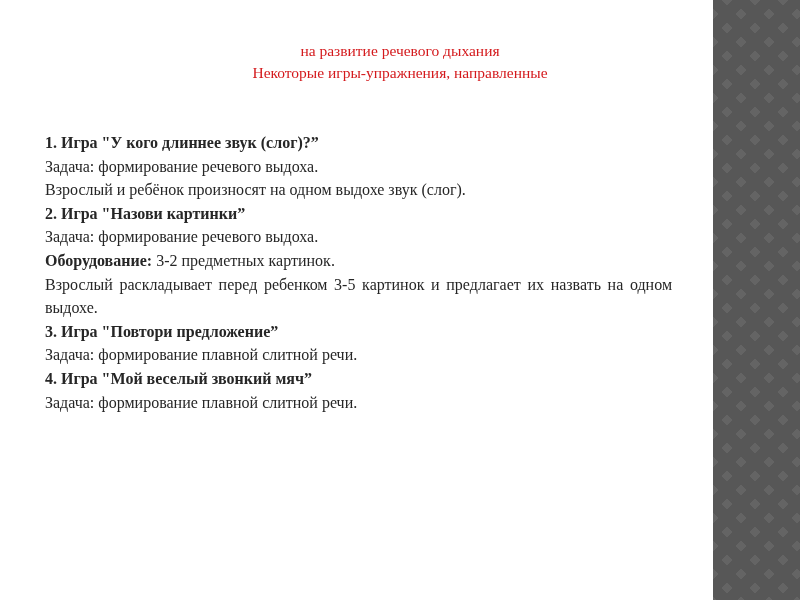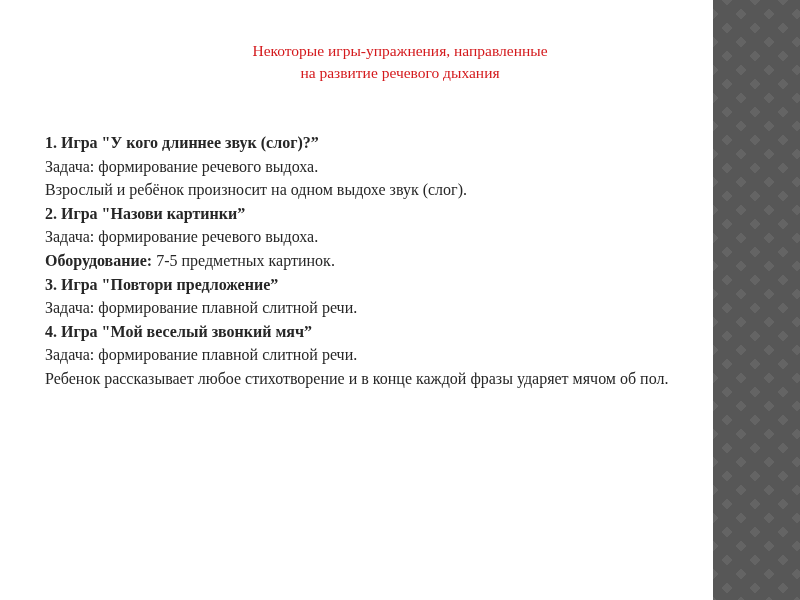--- a/index.html
+++ b/index.html
@@ -42,42 +42,42 @@
   .bold { font-weight: bold; font-family: Liberation Serif, serif; }
 </style>
 </head>
 <body>
 
 <div class="side-panel">
   <div class="side-panel-inner"></div>
 </div>
 
 <div class="title">
+  <div>на развитие речевого дыхания</div>
   <div>Некоторые игры-упражнения, направленные</div>
-  <div>на развитие речевого дыхания</div>
 </div>
 
 <div class="content">
 
   <div>
     <p class="line heading">1. Игра "У кого длиннее звук (слог)?”</p>
     <p class="line"><span class="task-label">Задача:</span><span> формирование речевого выдоха.</span></p>
-    <p class="line justify">Взрослый и ребёнок произносит на одном выдохе звук (слог).</p>
+    <p class="line justify">Взрослый и ребёнок произносят на одном выдохе звук (слог).</p>
   </div>
 
   <div>
     <p class="line heading">2. Игра "Назови картинки”</p>
     <p class="line"><span class="task-label">Задача:</span><span> формирование речевого выдоха.</span></p>
-    <p class="line"><span class="bold">Оборудование:</span><span> 7-5 предметных картинок.</span></p>
+    <p class="line"><span class="bold">Оборудование:</span><span> 3-2 предметных картинок.</span></p>
+    <p class="line justify">Взрослый раскладывает перед ребенком 3-5 картинок и предлагает их назвать на одном выдохе.</p>
   </div>
 
   <div>
     <p class="line heading">3. Игра "Повтори предложение”</p>
     <p class="line"><span class="task-label">Задача:</span><span> формирование плавной слитной речи.</span></p>
   </div>
 
   <div>
     <p class="line heading">4. Игра "Мой веселый звонкий мяч”</p>
     <p class="line"><span class="task-label">Задача:</span><span> формирование плавной слитной речи.</span></p>
-    <p class="line justify">Ребенок рассказывает любое стихотворение и в конце каждой фразы ударяет мячом об пол.</p>
   </div>
 
 </div>
 
 </body></html>

